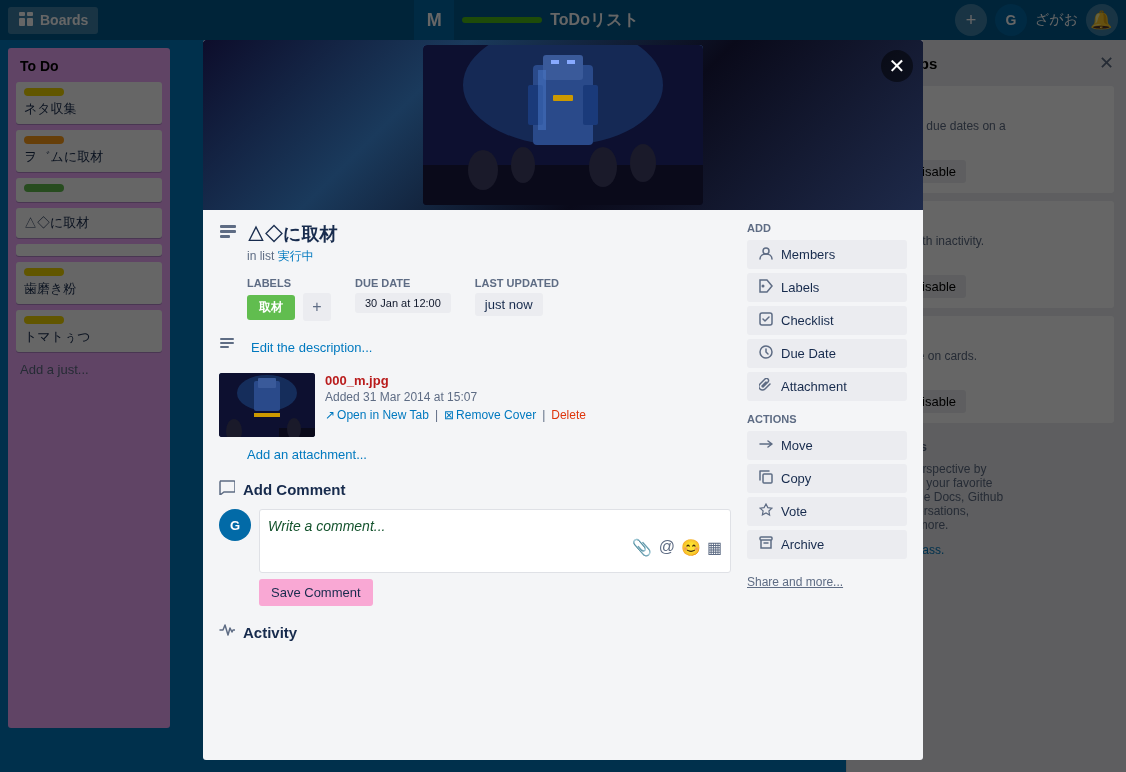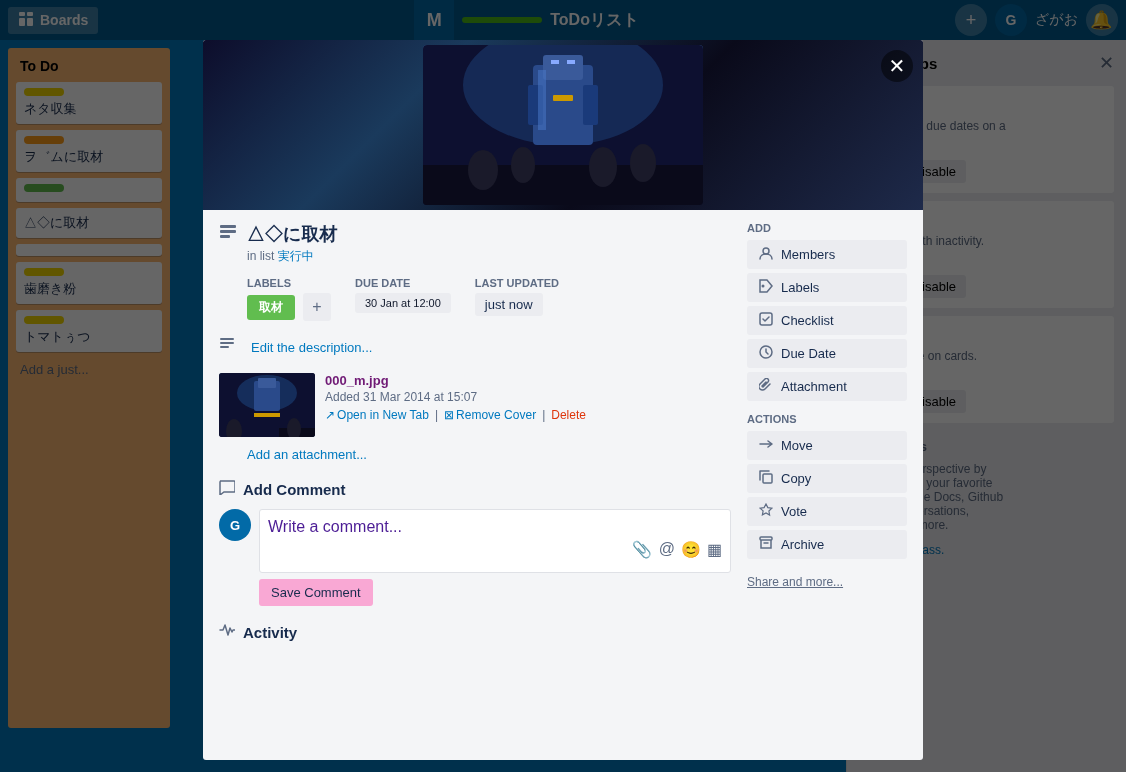--- a/index.html
+++ b/index.html
@@ -69,21 +69,21 @@
     .board-area {
       display: flex;
       padding: 8px;
       gap: 8px;
       height: calc(772px - 40px);
       overflow: hidden;
     }
 
     
     .list {
-      background: #fdba74;
+      background: #f0abfc;
       border-radius: 3px;
       width: 162px;
       flex-shrink: 0;
       padding: 8px;
       display: flex;
       flex-direction: column;
       gap: 6px;
       max-height: 680px;
       overflow: hidden;
     }
@@ -265,21 +265,21 @@
       border-radius: 3px;
       overflow: hidden;
       flex-shrink: 0;
       background: #1a1a2e;
     }
     .attachment-thumb-inner {
       width: 100%; height: 100%;
       background: linear-gradient(135deg, #1a3a5c 0%, #0d0d2b 50%, #2c5282 100%);
     }
     .attachment-info { flex: 1; }
-    .attachment-name { font-weight: bold; font-size: 13px; color: #701a75; margin-bottom: 2px; }
+    .attachment-name { font-weight: bold; font-size: 13px; color: #b91c1c; margin-bottom: 2px; }
     .attachment-date { font-size: 12px; color: #5e6c84; margin-bottom: 4px; }
     .attachment-actions { display: flex; gap: 6px; flex-wrap: wrap; }
     .attach-link { color: #0079bf; font-size: 12px; cursor: pointer; text-decoration: none; display: flex; align-items: center; gap: 2px; }
     .attach-link-red { color: #de350b; font-size: 12px; cursor: pointer; text-decoration: none; }
     .add-attachment-link { color: #0079bf; font-size: 13px; cursor: pointer; text-decoration: none; margin-left: 28px; }
 
     
     .comment-section { margin-bottom: 16px; }
     .comment-header { display: flex; align-items: center; gap: 8px; margin-bottom: 10px; }
     .comment-input-row { display: flex; gap: 8px; align-items: flex-start; }
@@ -291,21 +291,21 @@
       flex-shrink: 0;
     }
     .comment-box {
       flex: 1;
       border: 1px solid #dfe1e6;
       border-radius: 3px;
       background: #fff;
       padding: 8px;
       min-height: 64px;
     }
-    .comment-placeholder { color: #4c1d95; font-size: 16px; }
+    .comment-placeholder { color: #14532d; font-size: 14px; font-style: italic; }
     .comment-toolbar { display: flex; gap: 6px; justify-content: flex-end; padding-top: 4px; color: #5e6c84; }
     .comment-toolbar-icon { font-size: 16px; cursor: pointer; }
     .save-comment-btn {
       background: #f9a8d4; border: none; border-radius: 3px;
       padding: 6px 12px; font-size: 13px; cursor: pointer; color: #172b4d;
       margin-top: 6px; margin-left: 40px;
     }
 
     
     .activity-header { display: flex; align-items: center; gap: 8px; margin-bottom: 8px; }

